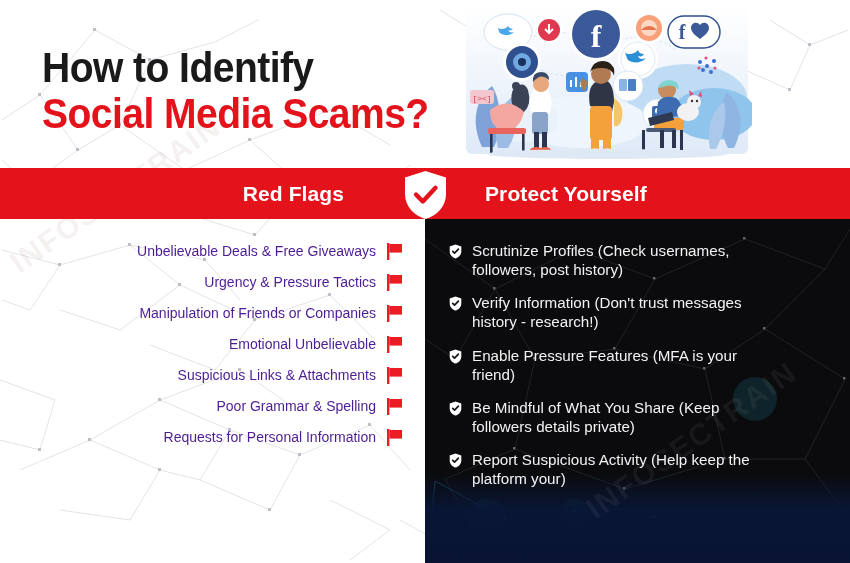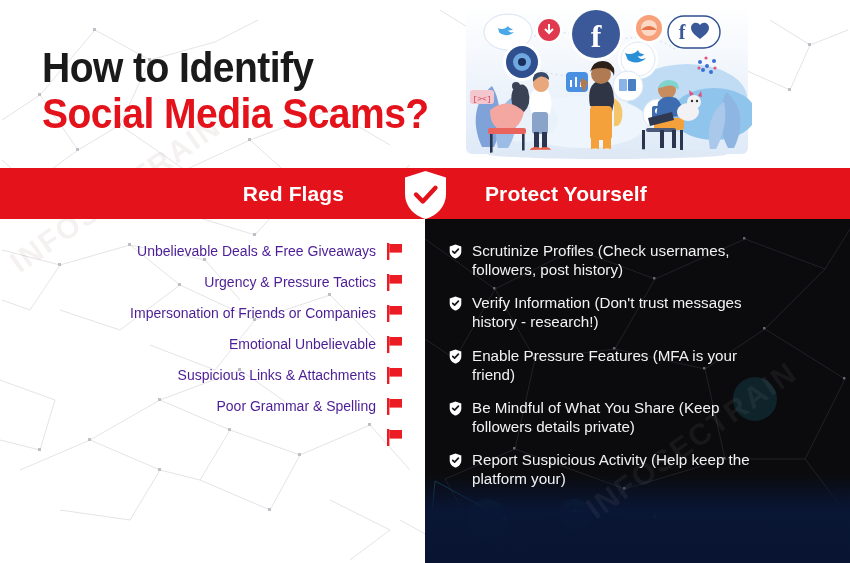--- a/index.html
+++ b/index.html
@@ -342,21 +342,21 @@
 
       <div class="rf-item">
         <span class="rf-text">Urgency &amp; Pressure Tactics</span>
         <svg class="flag-icon" viewBox="0 0 16 17">
           <rect x="0" y="0" width="2.4" height="17" fill="#ec1c24"></rect>
           <path d="M2.4 1 H15 L15 9.6 H2.4 Z" fill="#ec1c24"></path>
         </svg>
       </div>
 
       <div class="rf-item">
-        <span class="rf-text">Impersonation of Friends or Companies</span>
+        <span class="rf-text">Manipulation of Friends or Companies</span>
         <svg class="flag-icon" viewBox="0 0 16 17">
           <rect x="0" y="0" width="2.4" height="17" fill="#ec1c24"></rect>
           <path d="M2.4 1 H15 L15 9.6 H2.4 Z" fill="#ec1c24"></path>
         </svg>
       </div>
 
       <div class="rf-item">
         <span class="rf-text">Emotional Unbelievable</span>
         <svg class="flag-icon" viewBox="0 0 16 17">
           <rect x="0" y="0" width="2.4" height="17" fill="#ec1c24"></rect>
@@ -374,20 +374,21 @@
 
       <div class="rf-item">
         <span class="rf-text">Poor Grammar &amp; Spelling</span>
         <svg class="flag-icon" viewBox="0 0 16 17">
           <rect x="0" y="0" width="2.4" height="17" fill="#ec1c24"></rect>
           <path d="M2.4 1 H15 L15 9.6 H2.4 Z" fill="#ec1c24"></path>
         </svg>
       </div>
 
       <div class="rf-item">
+        <span class="rf-text">Requests for Personal Information</span>
         <svg class="flag-icon" viewBox="0 0 16 17">
           <rect x="0" y="0" width="2.4" height="17" fill="#ec1c24"></rect>
           <path d="M2.4 1 H15 L15 9.6 H2.4 Z" fill="#ec1c24"></path>
         </svg>
       </div>
 
     </div>
   </div>
 
   <div class="col-right">

